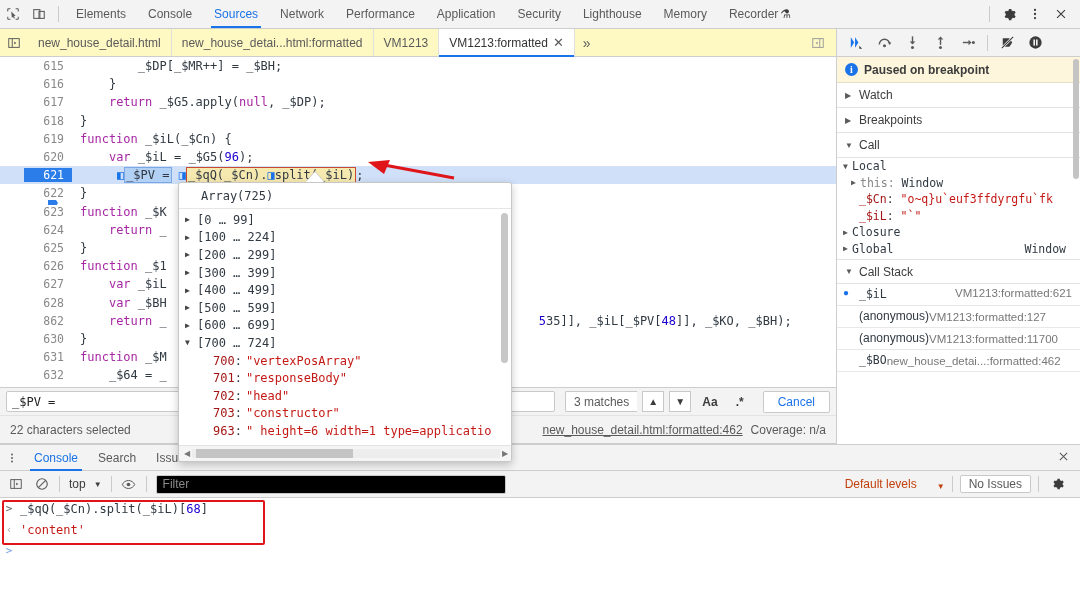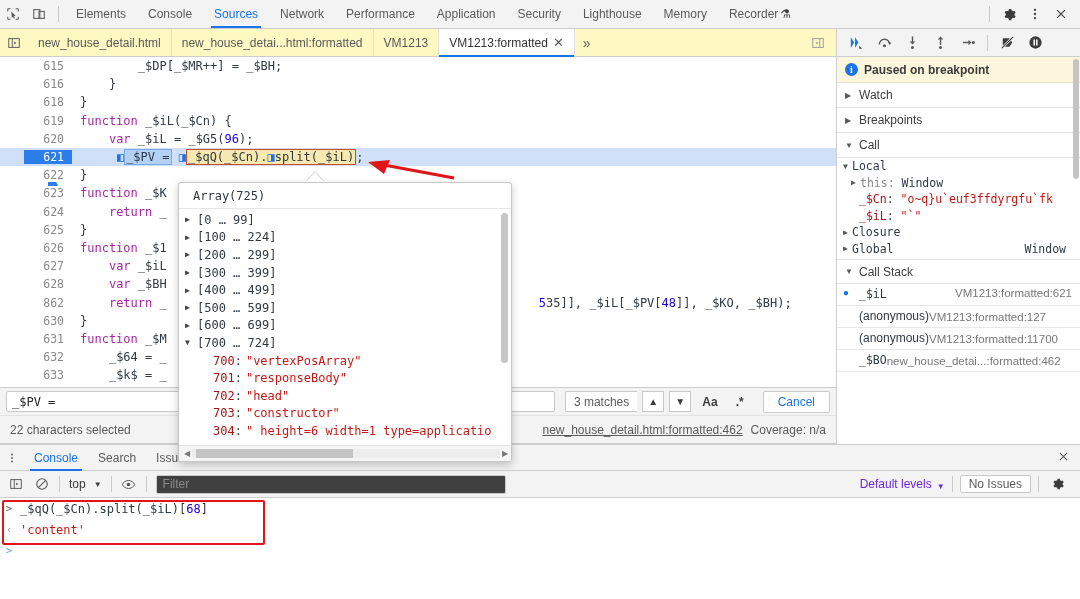--- a/index.html
+++ b/index.html
@@ -210,25 +210,25 @@
 
   .console-toolbar {
     position:absolute; left:0; top:471px; width:1080px; height:27px;
     background:#f3f3f3; border-bottom:1px solid #cdcdcd;
     display:flex; align-items:center; gap:2px; padding:0 4px;
   }
   .ct-btn { width:24px; height:24px; display:flex; align-items:center; justify-content:center; color:#5a5a5a; }
   .ct-sep { width:1px; height:16px; background:#cacaca; margin:0 3px; }
   .ctx-select { display:flex; align-items:center; gap:8px; font-size:12px; color:#3c3c3c; padding:0 4px; }
   .filter-box {
-    width:350px; height:19px; background:#404040; border:1px solid #c9c9c9; border-radius:2px;
+    width:350px; height:19px; background:#000000; border:1px solid #c9c9c9; border-radius:2px;
     display:flex; align-items:center; padding:0 6px; font-size:12px; color:#8a8a8a; margin-left:4px;
   }
   .ct-right { margin-left:auto; display:flex; align-items:center; gap:4px; padding-right:6px; }
-  .levels { font-size:12px; color:#6d28d9; display:flex; align-items:flex-end; gap:5px; }
+  .levels { font-size:12px; color:#c2410c; display:flex; align-items:flex-end; gap:20px; }
   .noissues {
     font-size:12px; color:#5a5a5a; border:1px solid #c9c9c9; border-radius:2px;
     background:#fff; padding:1px 8px;
   }
 
   .console-body {
     position:absolute; left:0; top:498px; width:1080px; height:101px; background:#fff;
     font-family:"DejaVu Sans Mono","Liberation Mono",monospace; font-size:12px;
   }
   .con-row { display:flex; align-items:center; height:21px; padding-left:4px; gap:6px; }
@@ -249,21 +249,21 @@
     box-shadow:0 3px 9px rgba(0,0,0,0.22);
     z-index:40; overflow:hidden;
   }
   .popup-caret {
     position:absolute; left:306px; top:172px; width:0; height:0; z-index:41;
     border-left:9px solid transparent; border-right:9px solid transparent;
     border-bottom:10px solid #fff;
     filter:drop-shadow(0 -1px 0 #c7c7c7);
   }
   .popup-title {
-    height:26px; display:flex; align-items:center; padding-left:14px;
+    height:26px; display:flex; align-items:center; padding-left:22px;
     font-family:"DejaVu Sans Mono","Liberation Mono",monospace; font-size:12px; color:#303942;
     border-bottom:1px solid #e6e6e6;
   }
   .popup-list {
     font-family:"DejaVu Sans Mono","Liberation Mono",monospace; font-size:12px;
     padding-top:2px;
   }
   .pl-row { display:flex; align-items:center; height:17.6px; padding-left:6px; white-space:nowrap; }
   .pl-row .ptri { width:12px; font-size:8px; color:#444; }
   .pl-row.child { padding-left:34px; }
@@ -443,20 +443,21 @@
           <circle cx="9" cy="9" r="6.5" fill="#3c3c3c"></circle>
           <rect x="6.8" y="5.8" width="1.6" height="6.4" fill="#fff"></rect>
           <rect x="9.6" y="5.8" width="1.6" height="6.4" fill="#fff"></rect>
         </svg>
     </div>
   </div>
 
   <div class="editor">
     <div class="codeline"><div class="gutter">615</div><div class="codetext">        <span class="plain">_$DP[_$MR++] = _$BH;</span></div></div>
     <div class="codeline"><div class="gutter">616</div><div class="codetext">    <span class="plain">}</span></div></div>
+    <div class="codeline"><div class="gutter">617</div><div class="codetext">    <span class="kw">return</span> <span class="plain">_$G5.apply(</span><span class="atom">null</span><span class="plain">, _$DP);</span></div></div>
     <div class="codeline"><div class="gutter">618</div><div class="codetext"><span class="plain">}</span></div></div>
     <div class="codeline"><div class="gutter">619</div><div class="codetext"><span class="kw">function</span> <span class="plain">_$iL(_$Cn) {</span></div></div>
     <div class="codeline"><div class="gutter">620</div><div class="codetext">    <span class="kw">var</span> <span class="plain">_$iL = _$G5(</span><span class="num">96</span><span class="plain">);</span></div></div>
 
     <div class="codeline hl">
       <div class="gutter">621</div>
       <div class="gutter-arrow">
         <svg width="10" height="18" viewBox="0 0 10 18">
             <path d="M0 0h4l6 9-6 9H0z" fill="#2b7de9"></path>
           </svg>
@@ -641,21 +642,21 @@
           <span class="pl-idx">702</span>
           <span class="pl-colon">:</span>
           <span class="pl-str">"head"</span>
         </div>
       <div class="pl-row child">
           <span class="pl-idx">703</span>
           <span class="pl-colon">:</span>
           <span class="pl-str">"constructor"</span>
         </div>
       <div class="pl-row child">
-          <span class="pl-idx">304</span>
+          <span class="pl-idx">963</span>
           <span class="pl-colon">:</span>
           <span class="pl-str">" height=6 width=1 type=applicatio</span>
         </div>
     </div>
     <div class="popup-vscroll"></div>
     <div class="popup-hbar">
       <span class="hb-left">◀</span>
       <span class="hb-track">
           <span class="hb-thumb"></span>
         </span>

